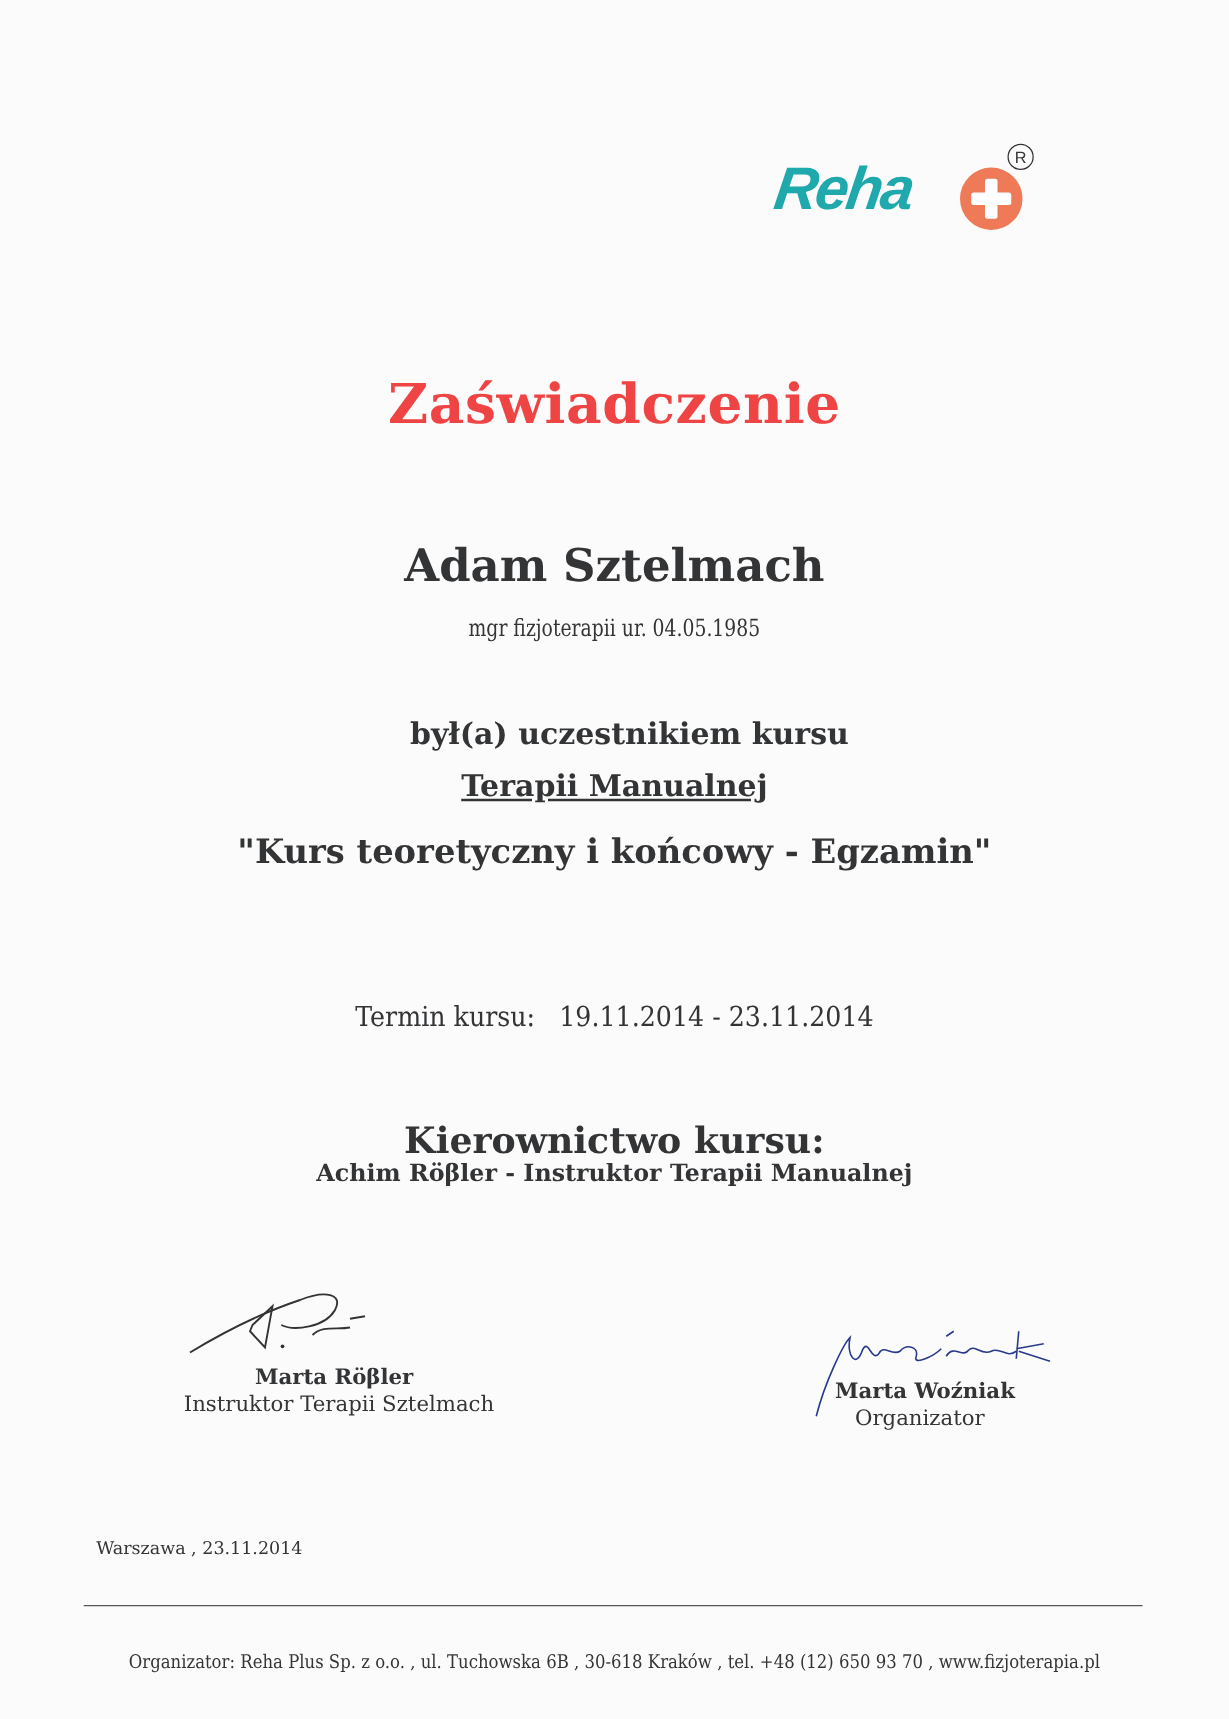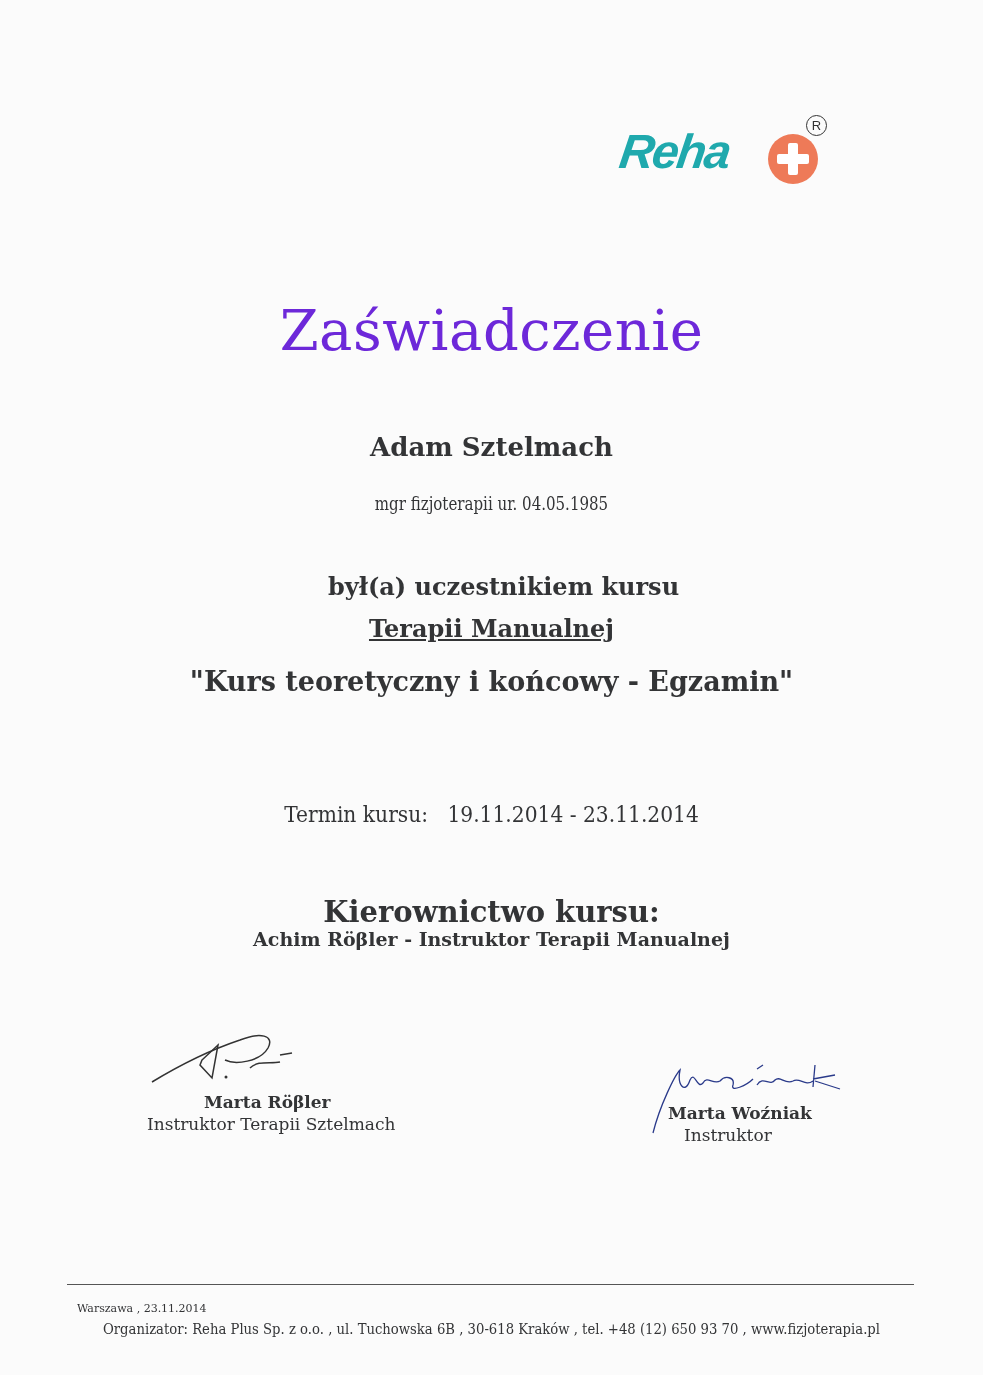--- a/index.html
+++ b/index.html
@@ -35,39 +35,39 @@
     .logo-plus::before { left: 20px; top: 9px; width: 10px; height: 32px; }
     .logo-plus::after { left: 9px; top: 20px; width: 32px; height: 10px; }
     .logo-reg {
       position: absolute; left: 186px; top: 3px;
       width: 19px; height: 19px; border: 1.5px solid #333; border-radius: 50%;
       font-family: "Liberation Sans", sans-serif; font-size: 13px;
       text-align: center; line-height: 19px; color: #333;
     }
 
     .title {
-      top: 298px; font-size: 56px; font-weight: normal; color: #6d28d9;
+      top: 298px; font-size: 44px; font-weight: bold; color: #ef4444;
       letter-spacing: 0.5px;
     }
-    .name { top: 432px; font-size: 26px; font-weight: bold; }
+    .name { top: 432px; font-size: 36px; font-weight: bold; }
     .sub { top: 492px; font-size: 19px; font-family: "DejaVu Serif Condensed", "DejaVu Serif", serif; transform: scaleX(0.88); }
     .bold-line { font-size: 24px; font-weight: bold; }
     .line1 { top: 572px; margin-left: 12px; }
     .line2 { top: 614px; text-decoration: underline; }
     .line3 { top: 666px; font-size: 27px; }
     .term { top: 802px; font-size: 22px; transform: scaleX(0.92); }
     .kier { top: 895px; font-size: 29px; font-weight: bold; }
     .kier2 { top: 928px; font-size: 19px; font-weight: bold; }
 
     .sig-left { left: 140px; top: 1020px; width: 260px; height: 120px; }
     .sig-right { left: 635px; top: 1055px; width: 230px; height: 100px; text-align: center; }
     .sig-name { font-weight: bold; font-size: 17px; position: absolute; }
     .sig-role { font-size: 17px; position: absolute; white-space: nowrap; }
 
-    .city { left: 77px; top: 1302px; font-size: 11px; }
+    .city { left: 77px; top: 1231px; font-size: 14px; }
     .rule { left: 67px; top: 1284px; width: 847px; height: 1px; background: #555; }
     .footer { top: 1320px; font-size: 15px; transform: scaleX(0.88); }
   </style>
 </head>
 <body>
 
 <div class="abs logo">
   <span class="logo-text">Reha</span>
   <span class="logo-plus"></span>
   <span class="logo-reg">R</span>
@@ -100,18 +100,18 @@
   </svg>
   <div class="sig-name" style="left:64px;top:72px;">Marta Röβler</div>
   <div class="sig-role" style="left:7px;top:94px;">Instruktor Terapii Sztelmach</div>
 </div>
 
 <div class="abs sig-right">
   <svg class="abs" style="left:0;top:0" width="220" height="80">
     <path d="M18 78 C25 50, 40 20, 45 15 C42 30, 50 40, 55 25 C60 15, 62 35, 68 28 C72 20, 78 30, 85 26 C90 20, 100 22, 98 30 C95 38, 112 30, 118 24 M122 14 L128 10 M122 30 C128 20, 135 32, 140 25 C145 20, 150 30, 158 26 C165 22, 170 32, 178 26 M180 10 L178 32 M178 24 L200 20 M180 26 L205 34" stroke="#2a3a8a" stroke-width="1.3" fill="none"></path>
   </svg>
   <div class="sig-name" style="left:33px;top:48px;">Marta Woźniak</div>
-  <div class="sig-role" style="left:49px;top:70px;">Instruktor</div>
+  <div class="sig-role" style="left:49px;top:70px;">Organizator</div>
 </div>
 
 <div class="abs city">Warszawa , 23.11.2014</div>
 <div class="abs rule"></div>
 <div class="abs center footer">Organizator: Reha Plus Sp. z o.o. , ul. Tuchowska 6B , 30-618 Kraków , tel. +48 (12) 650 93 70 , www.fizjoterapia.pl</div>
 
 </body></html>

